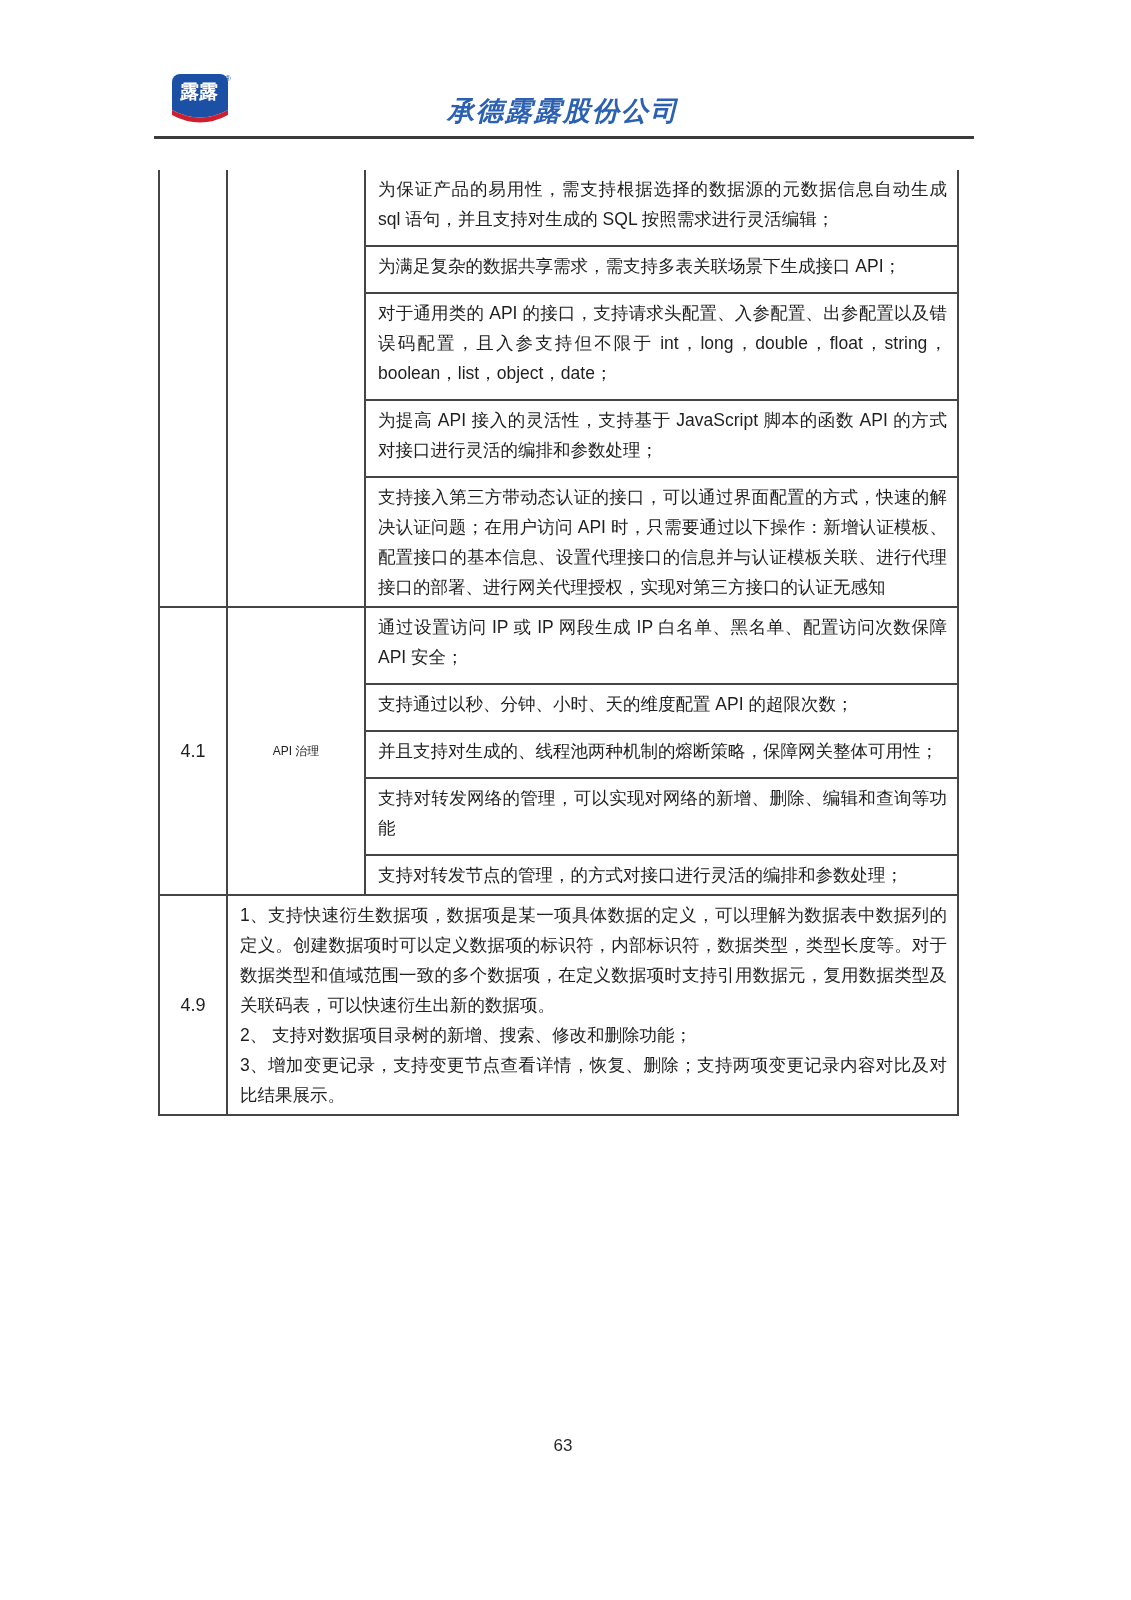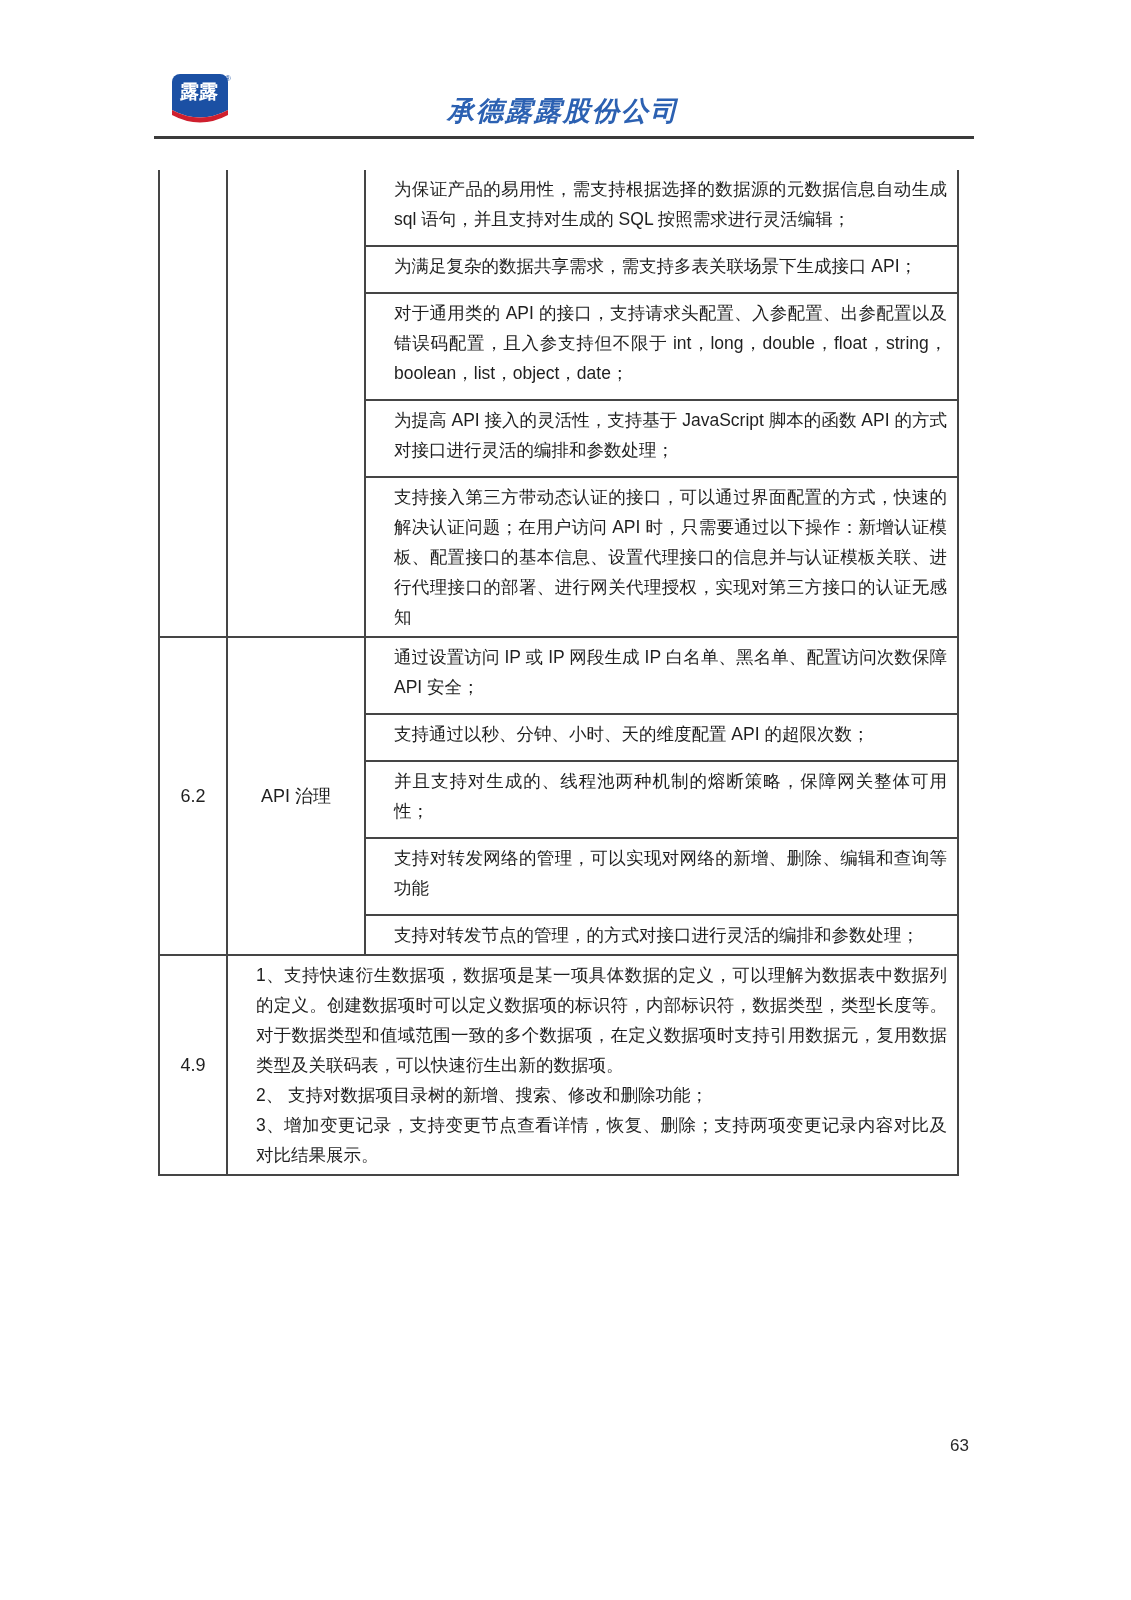--- a/index.html
+++ b/index.html
@@ -39,36 +39,36 @@
   .c1 {
     width:66px; flex:none;
     border-right:2px solid #454545;
     display:flex; align-items:center; justify-content:center;
     font-size:18px;
   }
   .c2 {
     width:136px; flex:none;
     border-right:2px solid #454545;
     display:flex; align-items:center; justify-content:center;
-    font-size:18px;
+    font-size:12px;
   }
   .c3 { flex:1; min-width:0; display:flex; flex-direction:column; }
   .cell {
-    padding:4px 10px 4px 28px;
+    padding:4px 10px 4px 12px;
     font-size:17.5px;
     line-height:30px;
     white-space:pre-line;
     text-align:justify;
   }
   .cell + .cell { border-top:2px solid #454545;margin-top:7px; }
 
   
   .page-number {
     position:absolute; top:1436px; left:157px; width:812px;
-    text-align:right;
+    text-align:center;
     font-size:17px; color:#2a2a2a;
   }
 </style>
 </head>
 <body>
 
 <div class="page">
 
   <div class="logo">
     <svg width="60" height="60" viewBox="0 0 60 60">
@@ -89,21 +89,21 @@
       <div class="c3">
         <div class="cell">为保证产品的易用性，需支持根据选择的数据源的元数据信息自动生成 sql 语句，并且支持对生成的 SQL 按照需求进行灵活编辑；</div>
         <div class="cell">为满足复杂的数据共享需求，需支持多表关联场景下生成接口 API；</div>
         <div class="cell">对于通用类的 API 的接口，支持请求头配置、入参配置、出参配置以及错误码配置，且入参支持但不限于 int，long，double，float，string，boolean，list，object，date；</div>
         <div class="cell">为提高 API 接入的灵活性，支持基于 JavaScript 脚本的函数 API 的方式对接口进行灵活的编排和参数处理；</div>
         <div class="cell">支持接入第三方带动态认证的接口，可以通过界面配置的方式，快速的解决认证问题；在用户访问 API 时，只需要通过以下操作：新增认证模板、配置接口的基本信息、设置代理接口的信息并与认证模板关联、进行代理接口的部署、进行网关代理授权，实现对第三方接口的认证无感知</div>
       </div>
     </section>
 
     <section class="sect">
-      <div class="c1">6.2</div>
+      <div class="c1">4.1</div>
       <div class="c2">API 治理</div>
       <div class="c3">
         <div class="cell">通过设置访问 IP 或 IP 网段生成 IP 白名单、黑名单、配置访问次数保障 API 安全；</div>
         <div class="cell">支持通过以秒、分钟、小时、天的维度配置 API 的超限次数；</div>
         <div class="cell">并且支持对生成的、线程池两种机制的熔断策略，保障网关整体可用性；</div>
         <div class="cell">支持对转发网络的管理，可以实现对网络的新增、删除、编辑和查询等功能</div>
         <div class="cell">支持对转发节点的管理，的方式对接口进行灵活的编排和参数处理；</div>
       </div>
     </section>
 

